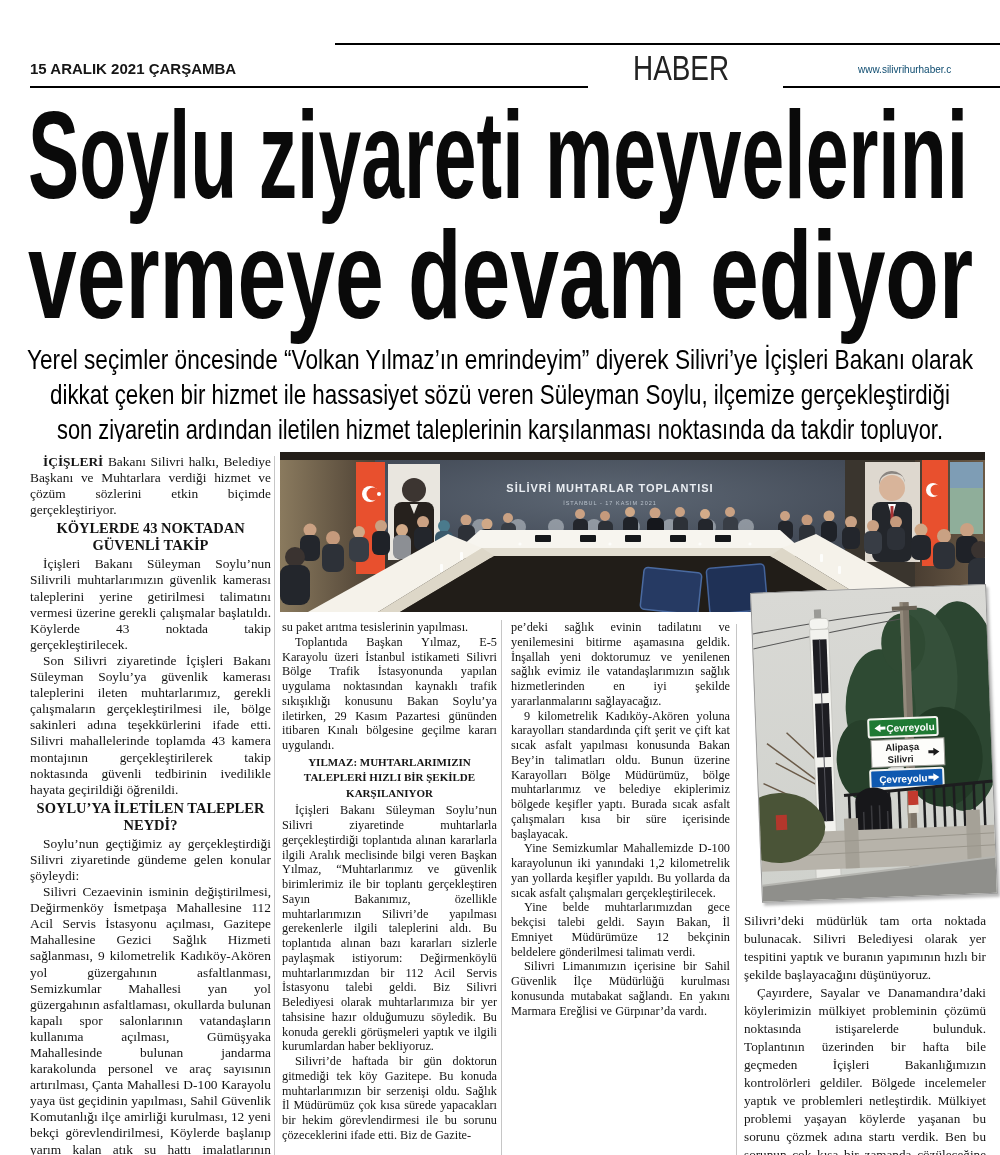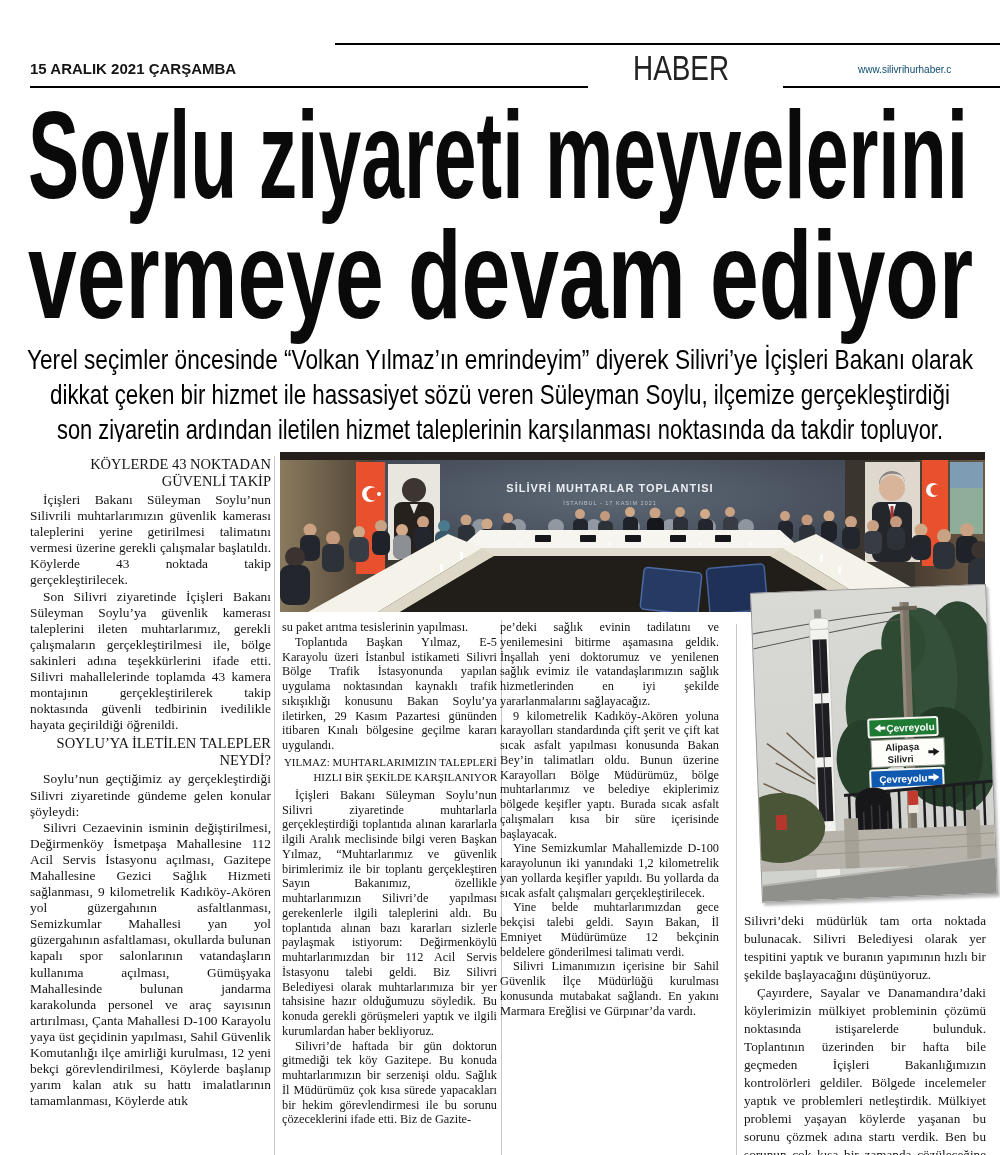--- a/index.html
+++ b/index.html
@@ -16,26 +16,26 @@
         font-family:"Liberation Sans",sans-serif;font-size:10px;color:#0c4a6e;}
   
   .headline-svg{position:absolute;left:28px;top:80px;}
   .headline-text{font-family:"Liberation Sans",sans-serif;font-weight:bold;fill:#0a0a0a;font-size:124px;}
   .lead-svg{position:absolute;left:0;top:312px;}
   .lead-text{font-family:"Liberation Sans",sans-serif;font-weight:400;fill:#000;font-size:28px;}
   
   .col{position:absolute;text-align:justify;color:#141414;}
   .col p{margin:0;}
   .col .para{text-indent:13px;}
-  .col h3{text-align:right;margin:2px 0 2px 0;font-weight:normal;}
+  .col h3{text-align:center;margin:2px 0 2px 0;font-weight:bold;}
   .col1{left:30px;top:430px;width:241px;font-size:13.4px;line-height:16.1px;}
   .col1 h3{font-size:14.5px;line-height:17px;}
   .col2{left:282px;top:596px;width:215px;font-size:12.3px;line-height:14.75px;}
   .col2 h3,.col3 h3{font-size:11px;line-height:15.5px;}
-  .col3{left:500px;top:596px;width:219px;font-size:12.3px;line-height:14.75px;}
+  .col3{left:511px;top:596px;width:219px;font-size:12.3px;line-height:14.75px;}
   .col4{left:744px;top:888px;width:242px;font-size:13.2px;line-height:18px;}
   .lead-word{font-weight:bold;}
   .vrule{position:absolute;width:1px;background:#c6c6c6;}
   
   .photo-meeting{position:absolute;left:280px;top:428px;width:705px;height:160px;}
   .photo-pole{position:absolute;left:750px;top:560px;width:234px;height:308px;
       transform:rotate(-2.2deg);transform-origin:100% 0;border:1px solid #999;
       box-shadow:2px 3px 3px rgba(0,0,0,.28);background:#dcdcd8;}
   svg text{user-select:none;}
 </style>
@@ -60,20 +60,23 @@
     <text class="lead-text" x="27" y="33" textLength="946" lengthAdjust="spacingAndGlyphs">Yerel seçimler öncesinde “Volkan Yılmaz’ın emrindeyim” diyerek Silivri’ye İçişleri Bakanı olarak</text>
     <text class="lead-text" x="50" y="68" textLength="900" lengthAdjust="spacingAndGlyphs">dikkat çeken bir hizmet ile hassasiyet sözü veren Süleyman Soylu, ilçemize gerçekleştirdiği</text>
     <text class="lead-text" x="57" y="103" textLength="886" lengthAdjust="spacingAndGlyphs">son ziyaretin ardından iletilen hizmet taleplerinin karşılanması noktasında da takdir topluyor.</text>
   </svg>
 
   <div class="vrule" style="left:274px;top:432px;height:700px;"></div>
   <div class="vrule" style="left:501px;top:596px;height:536px;"></div>
   <div class="vrule" style="left:736px;top:600px;height:532px;"></div>
 
   <div class="col col1">
+    <p class="para">
+      <span class="lead-word">İÇİŞLERİ</span><span> Bakanı Silivri halkı, Belediye Başkanı ve Muhtarlara verdiği hizmet ve çözüm sözlerini etkin biçimde gerçekleştiriyor.</span>
+    </p>
     <h3>KÖYLERDE 43 NOKTADAN GÜVENLİ TAKİP</h3>
     <p class="para">İçişleri Bakanı Süleyman Soylu’nun Silivrili muhtarlarımızın güvenlik kamerası taleplerini yerine getirilmesi talimatını vermesi üzerine gerekli çalışmalar başlatıldı. Köylerde 43 noktada takip gerçekleştirilecek.</p>
     <p class="para">Son Silivri ziyaretinde İçişleri Bakanı Süleyman Soylu’ya güvenlik kamerası taleplerini ileten muhtarlarımız, gerekli çalışmaların gerçekleştirilmesi ile, bölge sakinleri adına teşekkürlerini ifade etti. Silivri mahallelerinde toplamda 43 kamera montajının gerçekleştirilerek takip noktasında güvenli tedbirinin ivedilikle hayata geçirildiği öğrenildi.</p>
     <h3>SOYLU’YA İLETİLEN TALEPLER NEYDİ?</h3>
     <p class="para">Soylu’nun geçtiğimiz ay gerçekleştirdiği Silivri ziyaretinde gündeme gelen konular şöyleydi:</p>
     <p class="para">Silivri Cezaevinin isminin değiştirilmesi, Değirmenköy İsmetpaşa Mahallesine 112 Acil Servis İstasyonu açılması, Gazitepe Mahallesine Gezici Sağlık Hizmeti sağlanması, 9 kilometrelik Kadıköy-Akören yol güzergahının asfaltlanması, Semizkumlar Mahallesi yan yol güzergahının asfaltlaması, okullarda bulunan kapalı spor salonlarının vatandaşların kullanıma açılması, Gümüşyaka Mahallesinde bulunan jandarma karakolunda personel ve araç sayısının artırılması, Çanta Mahallesi D-100 Karayolu yaya üst geçidinin yapılması, Sahil Güvenlik Komutanlığı ilçe amirliği kurulması, 12 yeni bekçi görevlendirilmesi, Köylerde başlanıp yarım kalan atık su hattı imalatlarının tamamlanması, Köylerde atık</p>
   </div>
 
   <svg class="photo-meeting" viewBox="0 0 705 160" preserveAspectRatio="none">
     <defs>

